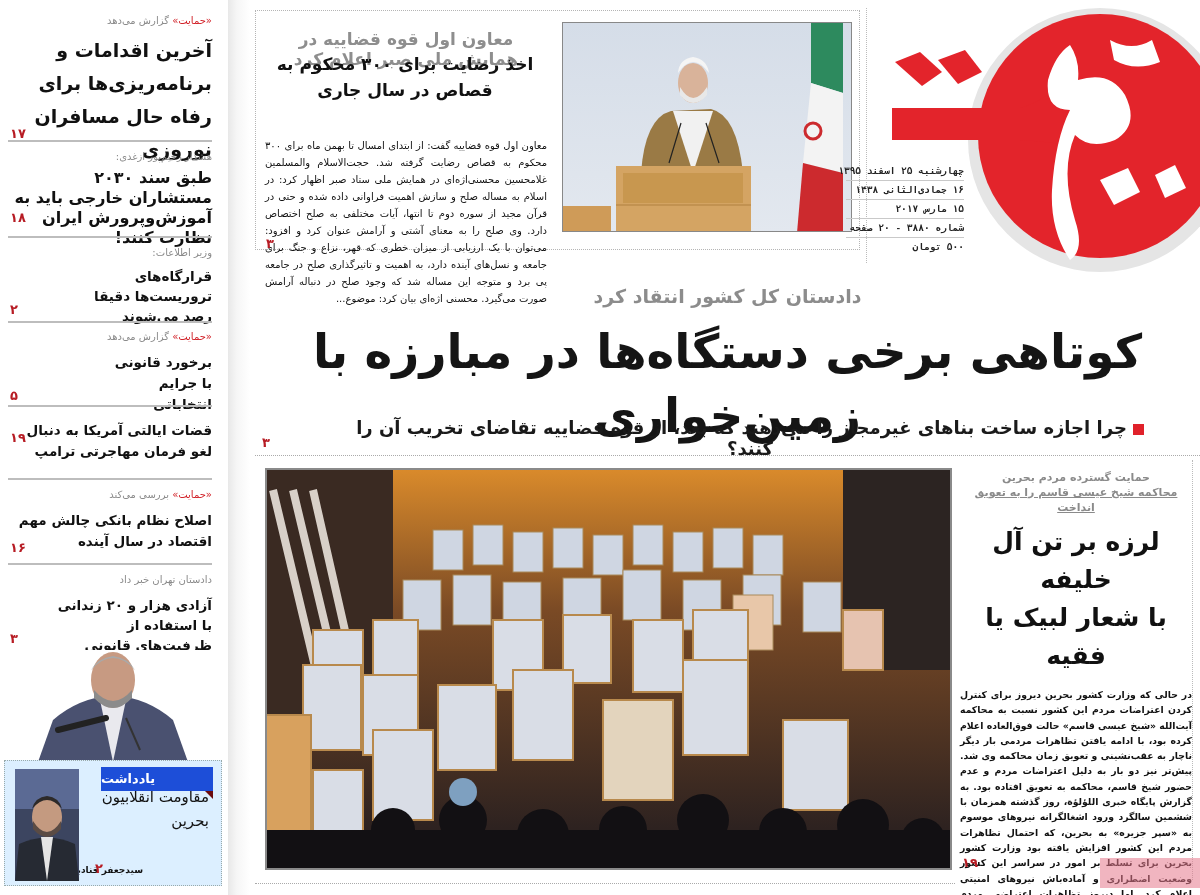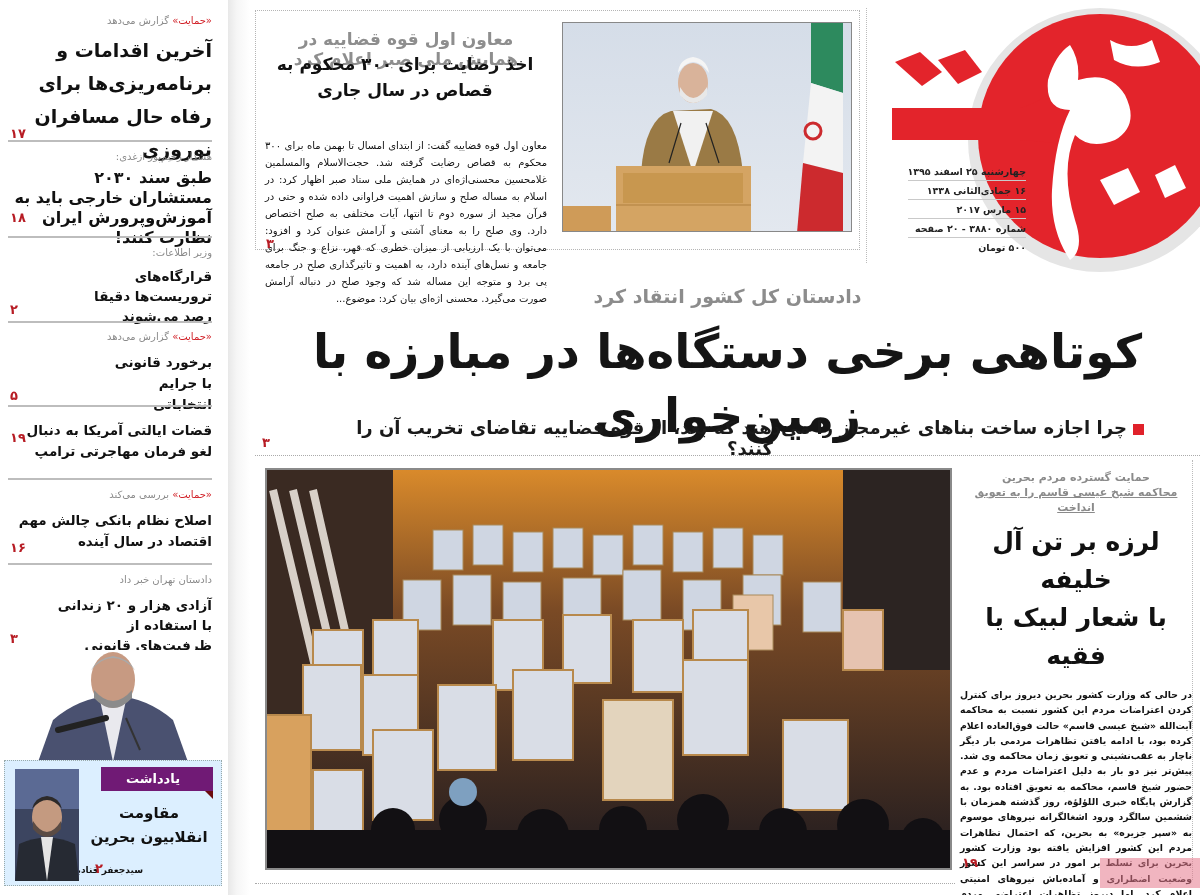--- a/index.html
+++ b/index.html
@@ -13,40 +13,40 @@
   .lc-item { position: absolute; left: 8px; width: 204px; text-align: right; }
   .lc-item .kicker { font-size: 10px; color: #8a8a8a; line-height: 14px; }
   .lc-item .kicker .brand { color: #d2232a; font-weight: normal; }
   .lc-item .title { font-weight: bold; color: #111; line-height: 26px; letter-spacing: -0.3px; }
   .lc-item .page { position: absolute; left: 2px; color: #b71c24; font-weight: bold; font-size: 13px; direction: ltr; }
   .lc-rule { position: absolute; left: 8px; width: 204px; height: 2px; background: #bdbdbd; }
 
   .prosecutor-photo { position: absolute; left: 28px; top: 650px; width: 170px; height: 112px; overflow: hidden; }
   .note-box { position: absolute; left: 4px; top: 760px; width: 218px; height: 126px;
     border: 1px dotted #9aa; background: #dcefff; }
-  .note-label { position: absolute; right: 8px; top: 6px; width: 112px; height: 24px; background: #701a75;
-    color: #fff; font-size: 13px; font-weight: bold; text-align: center; padding-right: 8px; line-height: 24px; }
+  .note-label { position: absolute; right: 8px; top: 6px; width: 112px; height: 24px; background: #1d4ed8;
+    color: #fff; font-size: 13px; font-weight: bold; text-align: left; padding-right: 8px; line-height: 24px; }
   .note-label::after { content: ""; position: absolute; right: 0; bottom: -8px; border-top: 8px solid #6b0b0e; border-left: 8px solid transparent; }
-  .note-title { position: absolute; right: 12px; top: 40px; width: 120px; font-size: 15px; font-weight: bold; line-height: 24px; text-align: center; }
+  .note-title { position: absolute; right: 12px; top: 24px; width: 120px; font-size: 15px; font-weight: normal; line-height: 24px; text-align: right; }
   .note-author { position: absolute; right: 78px; top: 104px; font-size: 9px; font-weight: bold; }
   .note-author::after { content: "■"; color: #d2232a; font-size: 8px; margin-right: 2px; }
   .note-page { position: absolute; left: 90px; top: 100px; color: #b71c24; font-weight: bold; font-size: 13px; }
   .author-photo { position: absolute; left: 10px; top: 8px; width: 64px; height: 112px; overflow: hidden; }
 
   
   .top-box { position: absolute; left: 255px; top: 10px; width: 605px; height: 240px; border: 1px dotted #b5b5b5; }
   .top-kicker { position: absolute; right: 318px; top: 18px; width: 270px; text-align: center; font-size: 17px; font-weight: bold; color: #8e8e8e; }
   .top-title { position: absolute; right: 318px; top: 40px; width: 272px; text-align: center; font-size: 17px; font-weight: bold; line-height: 26px; }
   .top-body { position: absolute; right: 312px; top: 126px; width: 282px; text-align: justify; font-size: 10px; line-height: 17px; color: #111; }
   .top-page { position: absolute; left: 10px; top: 225px; color: #b71c24; font-weight: bold; font-size: 13px; }
   .top-photo { position: absolute; left: 306px; top: 11px; width: 290px; height: 210px; border: 1px solid #888; overflow: hidden; }
 
   
   .masthead { position: absolute; left: 870px; top: 0; width: 330px; height: 275px; }
-  .mast-info { position: absolute; left: 908px; top: 162px; width: 118px; }
+  .mast-info { position: absolute; left: 846px; top: 162px; width: 118px; font-family: Liberation Mono, monospace; }
   .mast-info .row { font-size: 9.5px; font-weight: bold; color: #222; height: 19px; line-height: 19px; text-align: right;
     border-bottom: 1px solid #c9c9c9; white-space: nowrap; }
   .mast-info .row:last-child { border-bottom: none; }
   .dotted-v { position: absolute; left: 866px; top: 8px; width: 1px; height: 255px; border-left: 1px dotted #bbb; }
 
   
   .main-kicker { position: absolute; left: 255px; top: 285px; width: 945px; text-align: center; font-size: 19px; font-weight: bold; color: #8c8c8c; }
   .main-title { position: absolute; left: 255px; top: 320px; width: 945px; text-align: center; font-size: 47px; font-weight: bold; letter-spacing: -2px; line-height: 64px; color: #151515; font-family: "DejaVu Sans", sans-serif; }
   .main-sub { position: absolute; left: 330px; top: 417px; width: 840px; text-align: center; font-size: 18px; font-weight: bold; color: #1a1a1a; }
   .main-sub .bullet { display: inline-block; width: 11px; height: 11px; background: #e0212a; margin-left: 6px; vertical-align: middle; }

